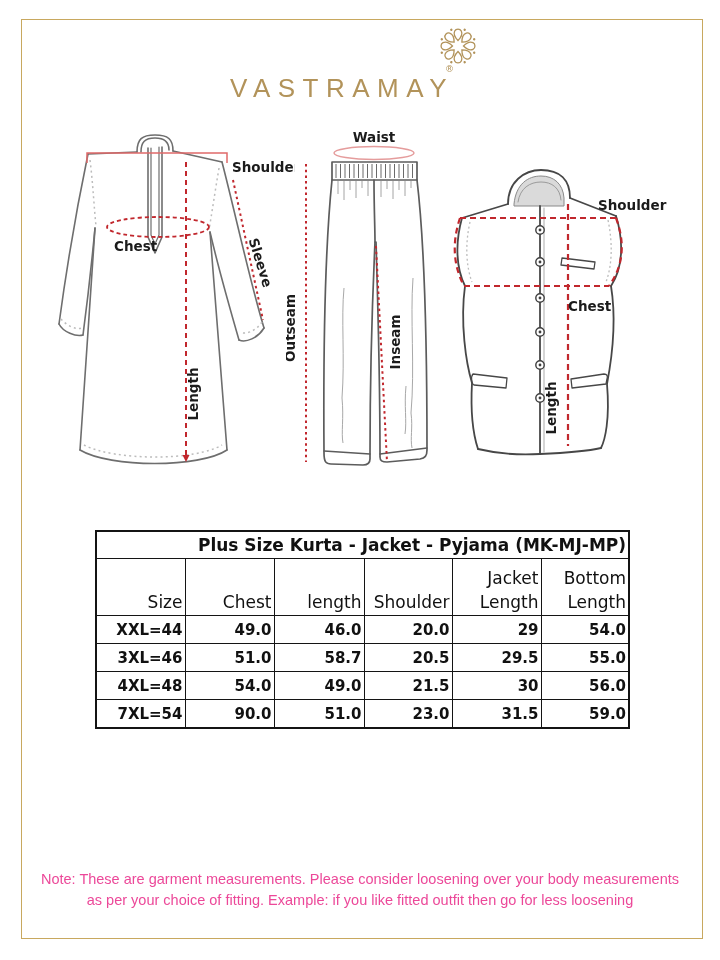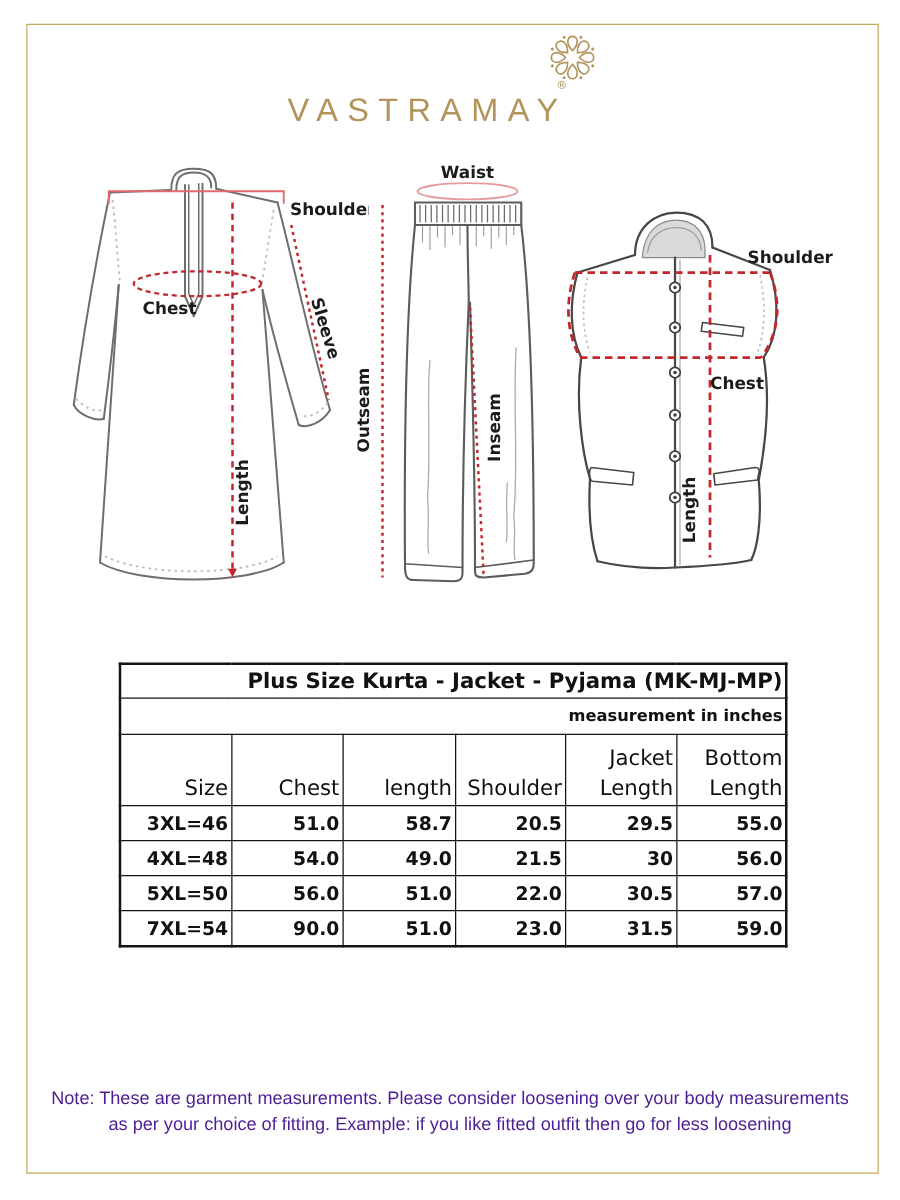--- a/index.html
+++ b/index.html
@@ -37,21 +37,21 @@
   .size-table th,.size-table td{
     border:1.5px solid #141414;text-align:right;padding:0 2px;
   }
   .tbl-title{height:26px;font-size:17px;font-weight:700;}
   .tbl-subtitle{height:28px;font-size:13px;font-weight:700;}
   .col-head{height:56px;font-size:17px;font-weight:400;vertical-align:bottom;padding-bottom:3px;line-height:1.45;}
   .data-row td{height:27px;font-size:15px;font-weight:700;}
   
   .note{
     position:absolute;left:40px;width:640px;top:869px;text-align:center;
-    font-family:"Liberation Sans",sans-serif;font-size:14.5px;color:#4c1d95;
+    font-family:"Liberation Sans",sans-serif;font-size:14.5px;color:#ec4899;
     line-height:21px;
   }
 </style>
 </head>
 <body>
 
 <div class="page-border"></div>
 
 <div class="brand-text">VASTRAMAY</div>
 <div class="brand-reg">®</div>
@@ -203,55 +203,52 @@
       <col style="width:90px">
     <col style="width:88px">
       <col style="width:89px">
       <col style="width:88px">
   </colgroup>
   <tbody>
       <tr>
         <th class="tbl-title" colspan="6">Plus Size Kurta - Jacket - Pyjama (MK-MJ-MP)</th>
       </tr>
   <tr>
-        <th class="tbl-subtitle" colspan="6">measurement in inches</th>
-      </tr>
-  <tr>
     <th class="col-head">Size</th>
     <th class="col-head">Chest</th>
     <th class="col-head">length</th>
     <th class="col-head">Shoulder</th>
     <th class="col-head">Jacket Length</th>
     <th class="col-head">Bottom Length</th>
   </tr>
   <tr class="data-row">
+    <td>XXL=44</td>
+    <td>49.0</td>
+    <td>46.0</td>
+    <td>20.0</td>
+    <td>29</td>
+    <td>54.0</td>
+  </tr>
+  <tr class="data-row">
     <td>3XL=46</td>
     <td>51.0</td>
     <td>58.7</td>
     <td>20.5</td>
     <td>29.5</td>
     <td>55.0</td>
   </tr>
   <tr class="data-row">
     <td>4XL=48</td>
     <td>54.0</td>
     <td>49.0</td>
     <td>21.5</td>
     <td>30</td>
     <td>56.0</td>
   </tr>
   <tr class="data-row">
-    <td>5XL=50</td>
-    <td>56.0</td>
-    <td>51.0</td>
-    <td>22.0</td>
-    <td>30.5</td>
-    <td>57.0</td>
-  </tr>
-  <tr class="data-row">
     <td>7XL=54</td>
     <td>90.0</td>
     <td>51.0</td>
     <td>23.0</td>
     <td>31.5</td>
     <td>59.0</td>
   </tr>
 </tbody>
   </table>
 

